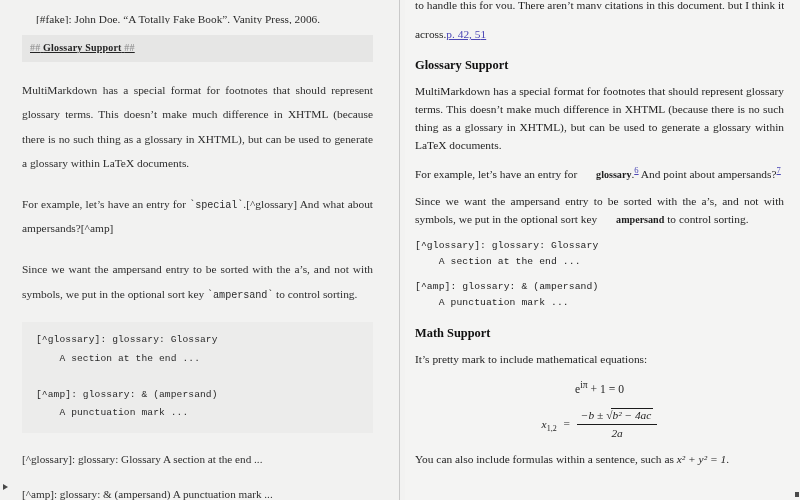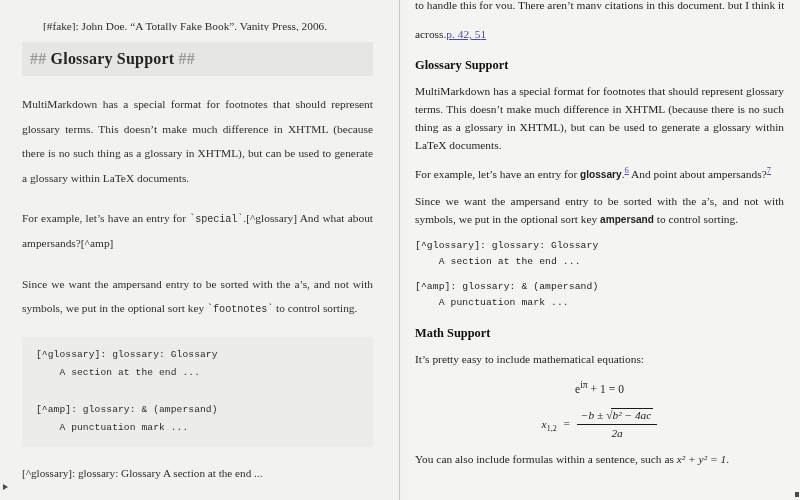--- a/index.html
+++ b/index.html
@@ -25,36 +25,37 @@
     padding: 0 22px 0 22px;
     overflow: hidden;
     position: relative;
     color: #2b2b2b;
     font-size: 11.3px;
     line-height: 2.05;
   }
   .pane-left .clipline {
     font-size: 11.3px;
     color: #2b2b2b;
-    margin: 11px;
+    margin: 4px;
     padding: 10px;
     height: 7px;
     overflow: hidden;
     line-height: 1;
     white-space: nowrap;
   }
   .src-h {
     background: #e6e6e5;
     font-weight: bold;
-    font-size: 16px;
+    font-size: 10px;
     letter-spacing: .2px;
     padding: 7px 8px 7px 8px;
     margin: 11px 0 0 0;
     line-height: 1.25;
     color: #242424;
+    text-decoration: underline;
   }
   .hashes { color: #9a9a9a; font-weight: bold; }
   .src-p {
     margin: 16px 0 0 0;
     text-align: justify;
     line-height: 2.15;
     font-size: 11.4px;
     color: #2e2e2e;
   }
   .mono-inline {
@@ -151,23 +152,24 @@
   .pv-code {
     font-family: "Liberation Mono", "DejaVu Sans Mono", monospace;
     font-size: 9.7px;
     line-height: 1.62;
     white-space: pre;
     margin: 10px 0 0 0;
     color: #1d1d1d;
     letter-spacing: .1px;
   }
   .pv-mono {
-    font-family: Liberation Sans, sans-serif;
+    font-family: Liberation Serif, serif;
     font-size: 10.1px;
     font-weight: bold;
+    margin-left: 16px;
   }
   a.lnk {
     color: #4a46b5;
     text-decoration: underline;
   }
   sup a.lnk { font-size: 8.6px; }
   .eq {
     text-align: center;
     margin: 10px 0 0 0;
     font-size: 11.6px;
@@ -224,21 +226,21 @@
       <span class="hashes">##</span>
     </div>
 
     <p class="src-p">MultiMarkdown has a special format for footnotes that should represent glossary terms. This doesn’t make much difference in XHTML (because there is no such thing as a glossary in XHTML), but can be used to generate a glossary within LaTeX documents.</p>
 
     <p class="src-p">
       <span>For example, let’s have an entry for </span><span class="mono-inline">`special`</span><span>.[^glossary] And what about ampersands?[^amp]</span>
     </p>
 
     <p class="src-p">
-      <span>Since we want the ampersand entry to be sorted with the a’s, and not with symbols, we put in the optional sort key </span><span class="mono-inline">`footnotes`</span><span> to control sorting.</span>
+      <span>Since we want the ampersand entry to be sorted with the a’s, and not with symbols, we put in the optional sort key </span><span class="mono-inline">`ampersand`</span><span> to control sorting.</span>
     </p>
 
     <pre class="src-code">[^glossary]: glossary: Glossary
     A section at the end ...
 
 [^amp]: glossary: &amp; (ampersand)
     A punctuation mark ...</pre>
 
     <p class="src-note">[^glossary]: glossary: Glossary A section at the end ...</p>
     <p class="src-note">[^amp]: glossary: &amp; (ampersand) A punctuation mark ...</p>
@@ -268,21 +270,21 @@
       <span>Since we want the ampersand entry to be sorted with the a’s, and not with symbols, we put in the optional sort key </span><span class="pv-mono">ampersand</span><span> to control sorting.</span>
     </p>
 
     <pre class="pv-code">[^glossary]: glossary: Glossary
     A section at the end ...</pre>
     <pre class="pv-code">[^amp]: glossary: &amp; (ampersand)
     A punctuation mark ...</pre>
 
     <h3 class="pv-h3">Math Support</h3>
 
-    <p class="pv-p">It’s pretty easy to include mathematical equations:</p>
+    <p class="pv-p">It’s pretty mark to include mathematical equations:</p>
 
     <div class="eq">
       <span>e</span><sup>iπ</sup><span> + 1 = 0</span>
     </div>
 
     <div class="eq-block">
       <span style="font-style:italic">x</span><sub>1,2</sub>
       <span style="padding:0 4px">=</span>
       <span class="frac">
         <span class="num"><span>−b ± </span><span>√</span><span class="radic">b² − 4ac</span></span>

